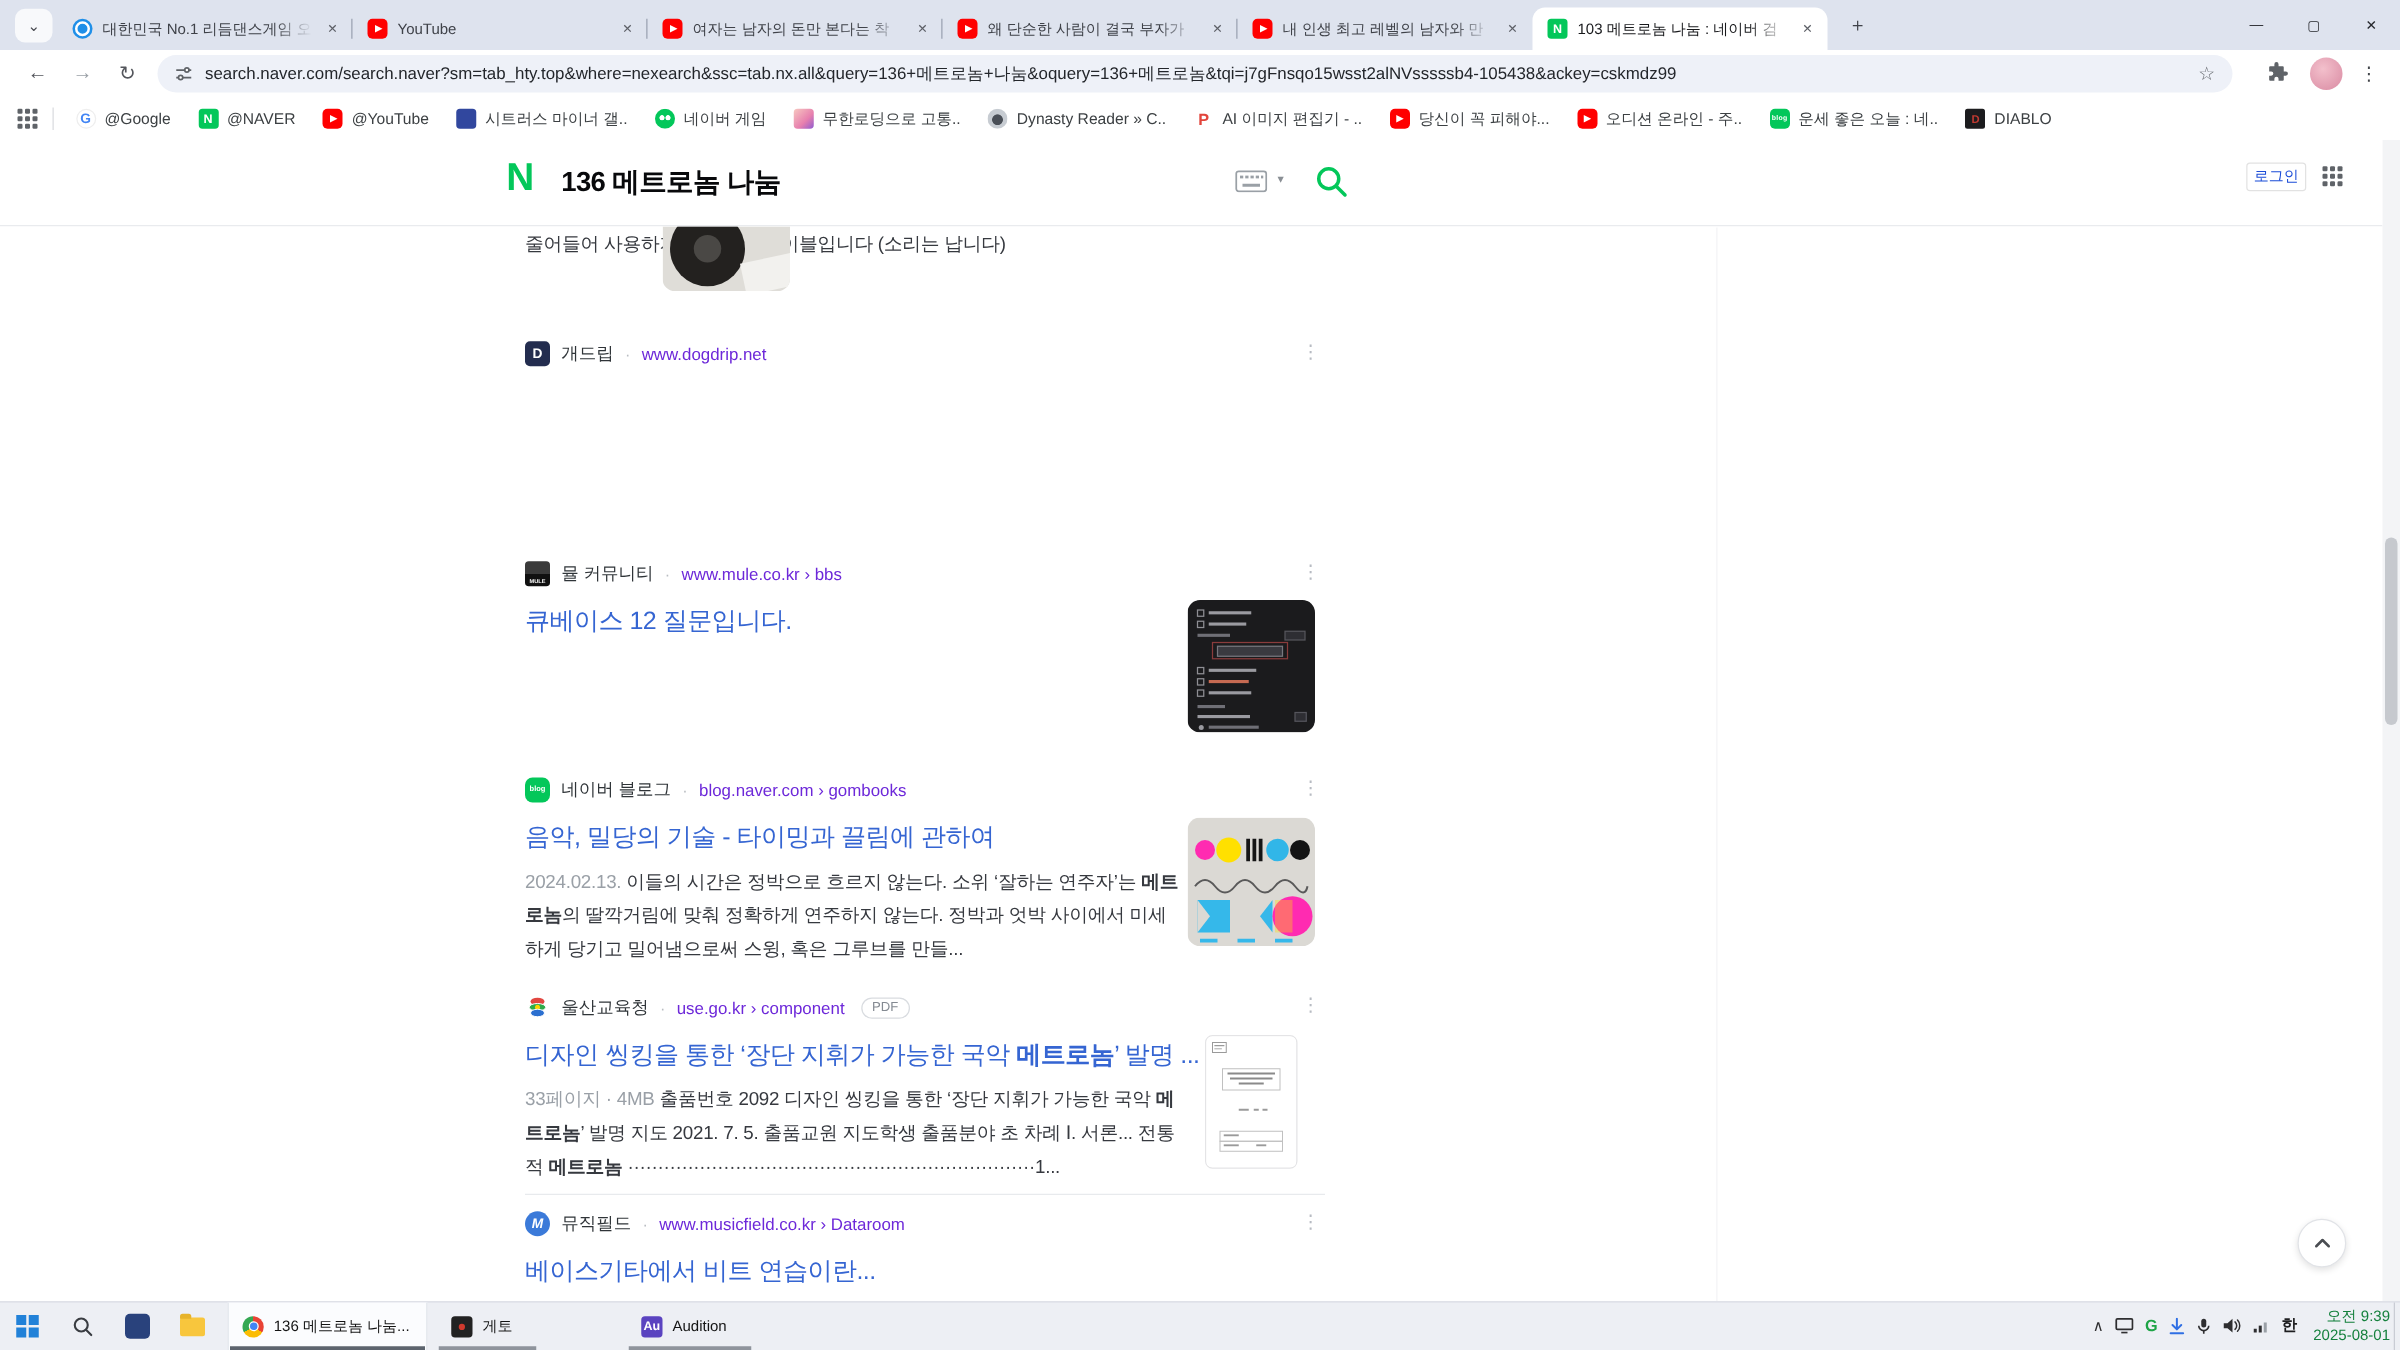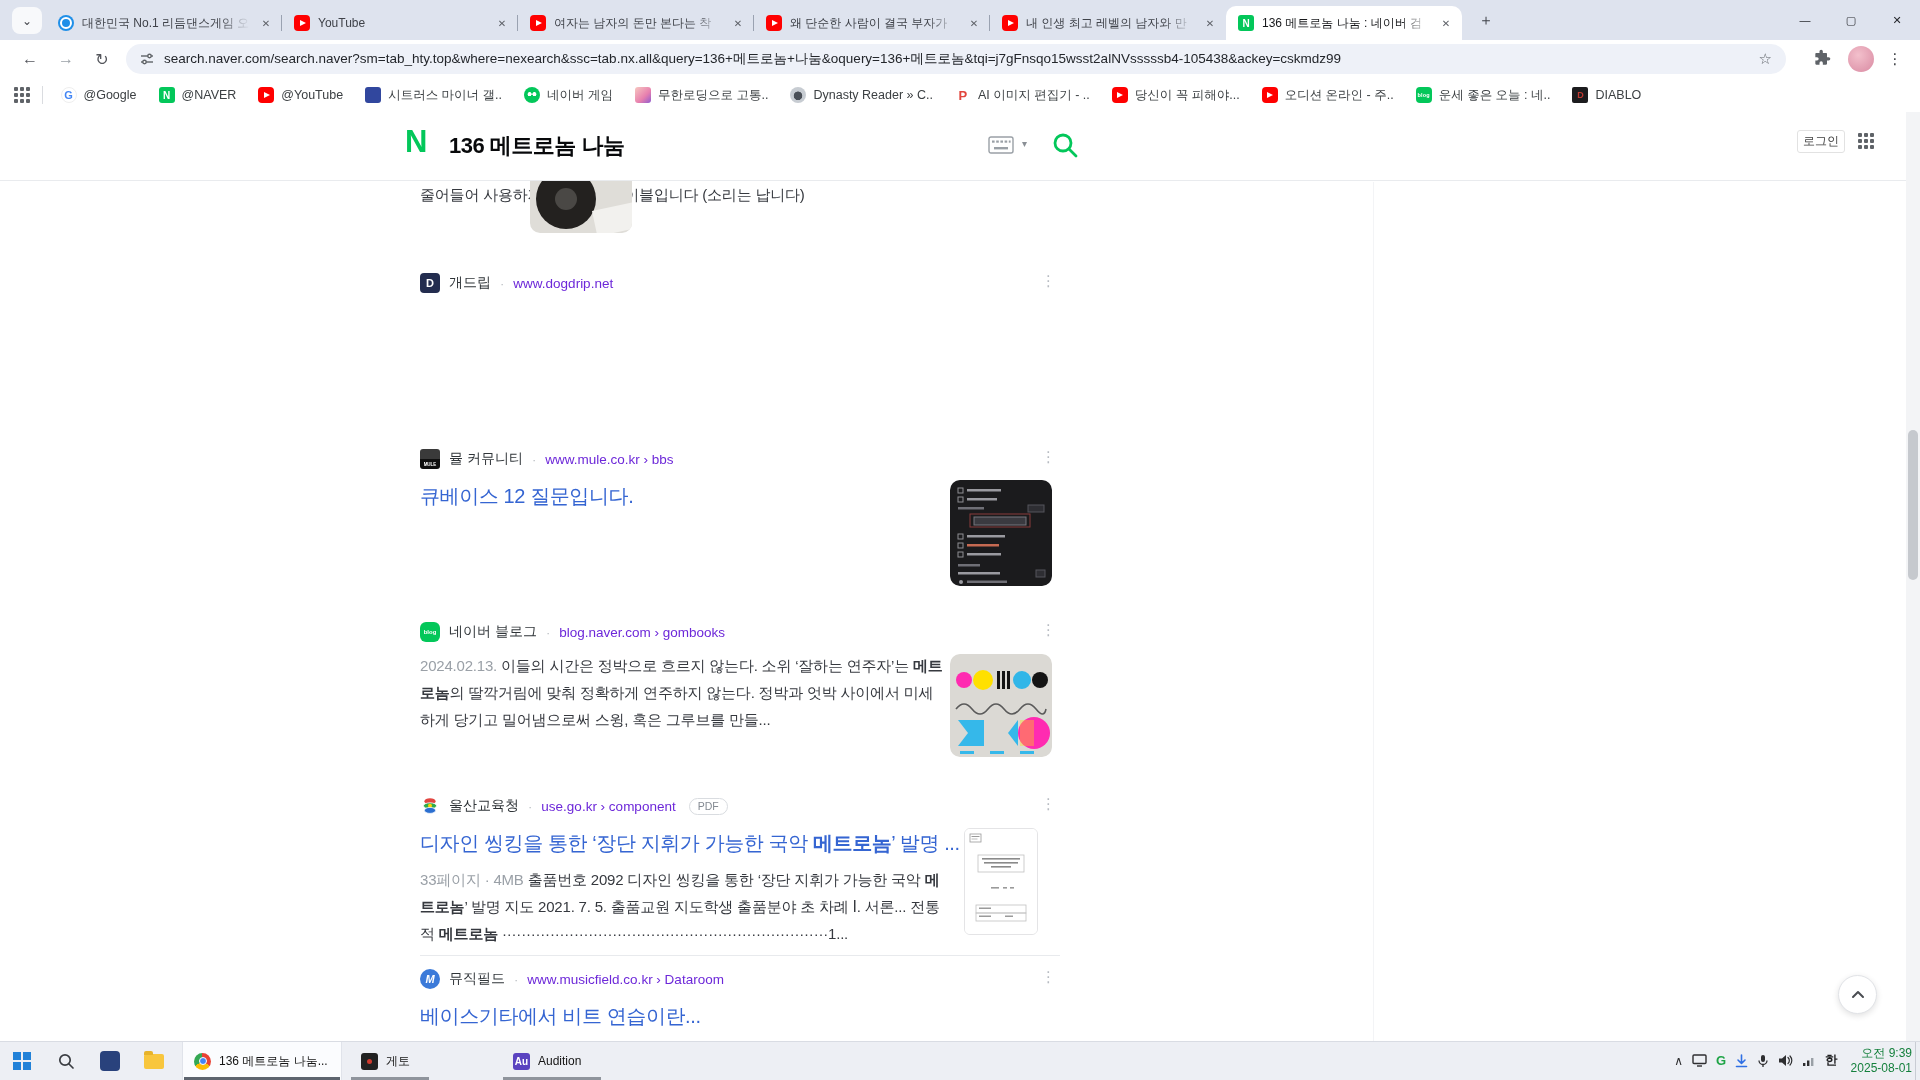--- a/index.html
+++ b/index.html
@@ -54,21 +54,21 @@
   .dots9 i{width:3.5px;height:3.5px;background:#5f6368;border-radius:1px}
 
   
   .page{position:absolute;left:0;top:112px;width:1906px;height:929px;background:#fff;overflow:hidden}
   .nv-header{position:absolute;left:0;top:0;width:1906px;height:69px;background:#fff;border-bottom:1px solid #e9ebee;z-index:5}
   .nv-logo{position:absolute;left:405px;top:12px;font-size:31px;font-weight:800;color:#03c75a;letter-spacing:-1px;cursor:pointer}
   .nv-query{position:absolute;left:449px;top:19px;font-size:22px;font-weight:700;color:#08090b;letter-spacing:-.5px;cursor:text}
   .kbd-ic{position:absolute;left:988px;top:24px;cursor:pointer}
   .kbd-caret{position:absolute;left:1022px;top:26px;font-size:10px;color:#8a8f95;cursor:pointer}
   .nv-search-ic{position:absolute;left:1050px;top:18px;cursor:pointer}
-  .login-btn{position:absolute;left:1797px;top:18px;width:48px;height:23px;border:1px solid #e2e2e2;border-radius:3px;display:flex;align-items:center;justify-content:center;font-size:12px;color:#404040;cursor:pointer}
+  .login-btn{position:absolute;left:1797px;top:18px;width:48px;height:23px;border:1px solid #e2e2e2;border-radius:3px;display:flex;align-items:center;justify-content:center;font-size:12px;color:#1d4ed8;cursor:pointer}
   .nv-grid{position:absolute;left:1858px;top:21px;cursor:pointer}
   .vr-line{position:absolute;left:1373px;top:70px;width:1px;height:859px;background:#f3f4f6}
 
   .result{position:absolute;left:420px;width:640px}
   .src-row{display:flex;align-items:center;gap:9px;height:22px}
   .src-ic{width:20px;height:20px;flex:none;border-radius:5px;display:flex;align-items:center;justify-content:center;font-weight:bold;overflow:hidden}
   .si-dogdrip{background:#232d4f;color:#fff;font-size:11px;border-radius:4px}
   .si-mule{background:linear-gradient(#3a3a3a 0 52%,#101010 52%);color:#fff;font-size:4.5px;align-items:flex-end;padding-bottom:2px;border-radius:3px}
   .si-blog{background:#03c75a;color:#fff;font-size:6px;border-radius:6px}
   .si-mf{background:#3b7ad9;color:#fff;font-size:11px;font-style:italic;border-radius:50%}
@@ -145,21 +145,21 @@
         <span class="tab-title">왜 단순한 사람이 결국 부자가</span>
         <span class="tab-close">✕</span>
       </div>
       <div class="tab">
         <span class="fv fv-yt"></span>
         <span class="tab-title">내 인생 최고 레벨의 남자와 만</span>
         <span class="tab-close">✕</span>
       </div>
       <div class="tab active">
         <span class="fv fv-naver">N</span>
-        <span class="tab-title">136 메트로놈 나눔 : 네이버 검</span>
+        <span class="tab-title">103 메트로놈 나눔 : 네이버 검</span>
         <span class="tab-close">✕</span>
       </div>
     </div>
     <div class="new-tab">＋</div>
     <div class="win-controls">
       <span class="win-btn">—</span>
       <span class="win-btn">▢</span>
       <span class="win-btn">✕</span>
     </div>
   </div>
@@ -313,20 +313,21 @@
     </div>
 
     <div class="result" style="top:509px">
       <div class="src-row">
         <span class="src-ic si-blog">blog</span>
         <span class="src-name">네이버 블로그</span>
         <span class="src-sep">·</span>
         <span class="src-url">blog.naver.com › gombooks</span>
       </div>
       <span class="r-kebab">⋮</span>
+      <a class="r-title">음악, 밀당의 기술 - 타이밍과 끌림에 관하여</a>
       <div class="r-body nw"><span class="muted">2024.02.13. </span><span>이들의 시간은 정박으로 흐르지 않는다. 소위 ‘잘하는 연주자’는 </span><span class="kw">메트로놈</span><span>의 딸깍거림에 맞춰 정확하게 연주하지 않는다. 정박과 엇박 사이에서 미세하게 당기고 밀어냄으로써 스윙, 혹은 그루브를 만들...</span></div>
     </div>
     <div class="thumb" style="left:950px;top:542px;width:102px;height:103px">
       <svg width="102" height="103" viewBox="0 0 102 103">
           <rect width="102" height="103" rx="8" fill="#dbd9d4"></rect>
         <circle cx="14" cy="26" r="8" fill="#ff2bb1"></circle>
           <circle cx="33" cy="26" r="10" fill="#ffe000"></circle>
         <rect x="47" y="17" width="3" height="18" fill="#151515"></rect>
           <rect x="52" y="17" width="3" height="18" fill="#151515"></rect>
           <rect x="57" y="17" width="3" height="18" fill="#151515"></rect>

